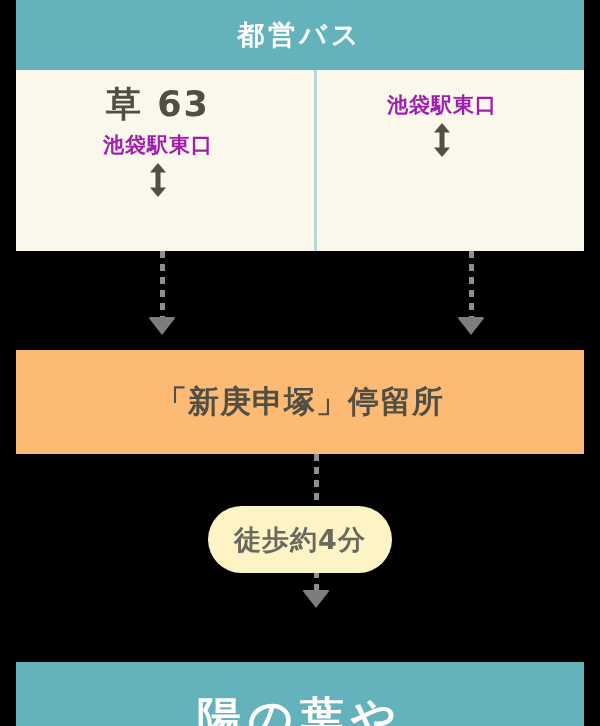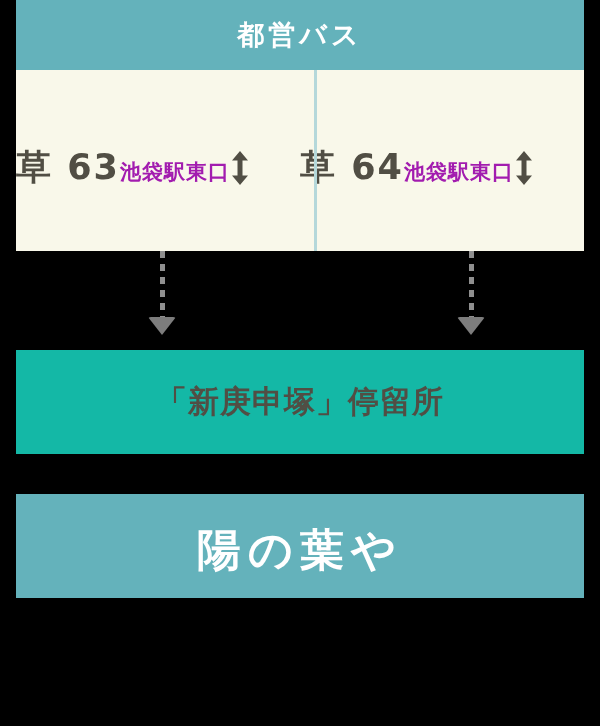--- a/index.html
+++ b/index.html
@@ -33,20 +33,21 @@
   
   .routes {
     position: relative;
     height: 181px;
     background: #f9f8ea;
     display: flex;
   }
   .route-col {
     flex: 1;
     display: flex;
+    flex-direction: column;
     align-items: center;
     padding-top: 14px;
   }
   .routes-divider {
     position: absolute;
     left: 298px;
     top: 0;
     width: 3px;
     height: 100%;
     background: #b5d8da;
@@ -94,21 +95,21 @@
     width: 0; height: 0;
     border-left: 14px solid transparent;
     border-right: 14px solid transparent;
     border-top: 18px solid #7d7d7d;
     border-radius: 3px;
   }
 
   
   .stop-band {
     height: 104px;
-    background: #14b8a6;
+    background: #fdba74;
     display: flex;
     align-items: center;
     justify-content: center;
   }
   .stop-name {
     font-size: 31px;
     font-weight: bold;
     color: #514e44;
     letter-spacing: 1px;
   }
@@ -167,21 +168,20 @@
       <div class="route-number">草 63</div>
       <div class="route-from">池袋駅東口</div>
       <div class="updown-arrow">
         <svg width="20" height="34" viewBox="0 0 20 34">
           <path d="M10 0 L18 9.5 L12.5 9.5 L12.5 24.5 L18 24.5 L10 34 L2 24.5 L7.5 24.5 L7.5 9.5 L2 9.5 Z" fill="#514e44"></path>
         </svg>
       </div>
     </div>
 
     <div class="route-col">
-      <div class="route-number">草 64</div>
       <div class="route-from">池袋駅東口</div>
       <div class="updown-arrow">
         <svg width="20" height="34" viewBox="0 0 20 34">
           <path d="M10 0 L18 9.5 L12.5 9.5 L12.5 24.5 L18 24.5 L10 34 L2 24.5 L7.5 24.5 L7.5 9.5 L2 9.5 Z" fill="#514e44"></path>
         </svg>
       </div>
     </div>
 
     <div class="routes-divider"></div>
   </div>
@@ -194,18 +194,27 @@
     <div class="dashed-arrow pos-right">
       <div class="dash-line short"></div>
       <div class="arrow-head"></div>
     </div>
   </div>
 
   <div class="stop-band">
     <div class="stop-name">「新庚申塚」停留所</div>
   </div>
 
+  <div class="gap-band-2">
+    <div class="dashed-arrow pos-center">
+      <div class="dash-line long"></div>
+      <div class="arrow-head"></div>
+    </div>
+    <div class="walk-badge">
+      <div class="walk-label">徒歩約4分</div>
+    </div>
+  </div>
 
   <div class="footer">
     <div class="footer-title">陽の葉や</div>
   </div>
 
 </div>
 
 </body></html>

